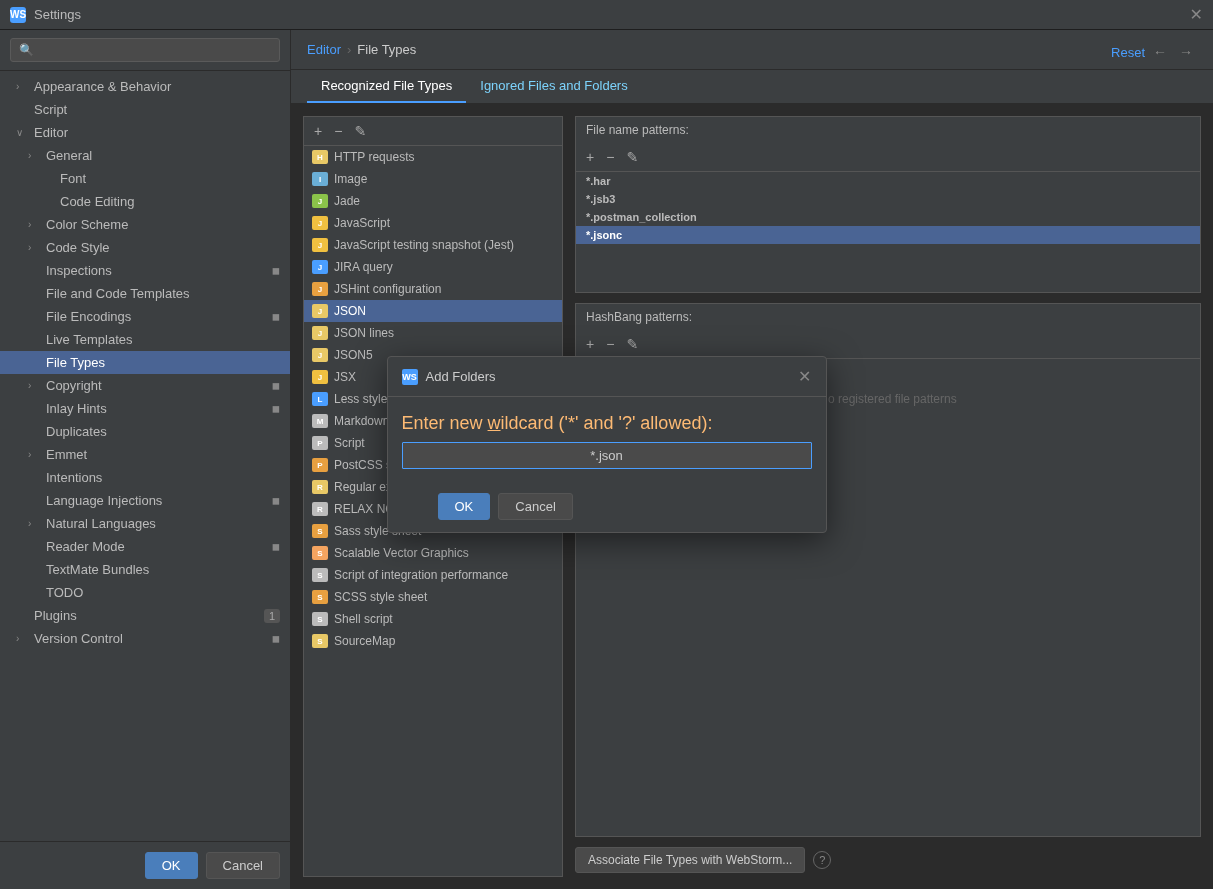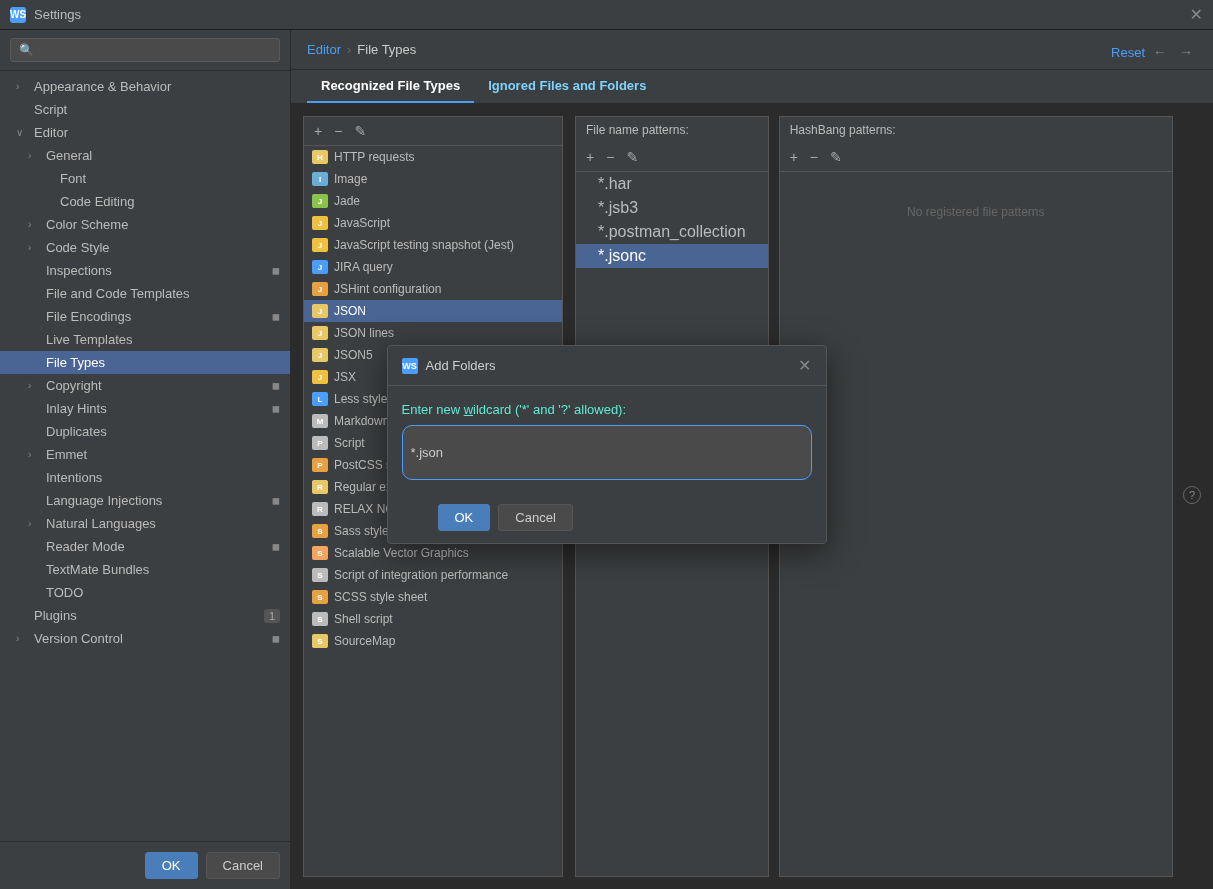--- a/index.html
+++ b/index.html
@@ -35,60 +35,60 @@
     .content { flex: 1; background: #2b2b2b; display: flex; flex-direction: column; overflow: hidden; }
 
     
     .content-header { background: #3c3f41; padding: 0 16px; height: 40px; display: flex; align-items: center; justify-content: space-between; border-bottom: 1px solid #2b2b2b; }
     .breadcrumb { display: flex; align-items: center; gap: 6px; color: #bbb; font-size: 13px; }
     .header-actions { display: flex; align-items: flex-end; gap: 4px; }
     .reset-btn { color: #4a9eff; background: none; border: none; cursor: pointer; font-size: 13px; }
     .nav-arrow { color: #888; background: none; border: none; cursor: pointer; font-size: 14px; padding: 2px 4px; }
 
     
-    .tabs { display: flex; background: #3c3f41; border-bottom: 1px solid #2b2b2b; padding: 0 16px; font-weight: bold; }
+    .tabs { display: flex; background: #3c3f41; border-bottom: 1px solid #2b2b2b; padding: 0 16px; }
     .tab { padding: 8px 14px; cursor: pointer; color: #7dd3fc; font-size: 13px; border-bottom: 2px solid transparent; }
     .tab.active { color: #fff; border-bottom-color: #4a9eff; }
 
     
     .panels { display: flex; flex: 1; overflow: hidden; padding: 12px; gap: 12px; }
 
     
     .file-list-panel { width: 260px; display: flex; flex-direction: column; background: #3c3f41; border: 1px solid #555; }
     .panel-toolbar { display: flex; gap: 4px; padding: 4px 6px; border-bottom: 1px solid #555; background: #3c3f41; }
     .panel-btn { background: none; border: none; color: #aaa; cursor: pointer; font-size: 14px; padding: 2px 4px; border-radius: 2px; }
     .file-list { flex: 1; overflow-y: auto; }
     .file-item { padding: 4px 8px; cursor: pointer; display: flex; align-items: center; gap: 6px; color: #bbb; font-size: 12px; }
     .file-item.selected { background: #4a6494; color: white; }
     .file-icon { width: 16px; height: 14px; border-radius: 2px; display: inline-flex; align-items: center; justify-content: center; font-size: 8px; font-weight: bold; color: white; flex-shrink: 0; }
 
     
-    .right-panel { flex: 1; display: flex; gap: 10px; }
+    .right-panel { flex: 1; display: flex; flex-direction: column; gap: 10px; }
     .patterns-section { background: #3c3f41; border: 1px solid #555; display: flex; flex-direction: column; }
     .section-label { padding: 6px 10px; color: #bbb; font-size: 12px; background: #3c3f41; }
     .patterns-list { flex: 1; min-height: 120px; overflow-y: auto; }
-    .pattern-item { padding: 3px 22px; cursor: pointer; color: #bbb; font-size: 16px; }
+    .pattern-item { padding: 3px 10px; cursor: pointer; color: #bbb; font-size: 11px; font-weight: bold; }
     .pattern-item.selected { background: #4a6494; color: white; }
     .hashbang-section { background: #3c3f41; border: 1px solid #555; display: flex; flex-direction: column; flex: 1; }
     .no-patterns { color: #666; font-size: 12px; padding: 20px; text-align: center; display: flex; align-items: center; justify-content: center; height: 80px; }
 
     
     .associate-btn-row { display: flex; align-items: center; gap: 8px; padding: 0 0 4px 0; }
     .associate-btn { background: #4a4a4a; border: 1px solid #555; color: #ccc; padding: 5px 12px; border-radius: 3px; cursor: pointer; font-size: 12px; }
     .help-icon { width: 18px; height: 18px; border-radius: 50%; border: 1px solid #666; color: #888; display: flex; align-items: center; justify-content: center; font-size: 11px; cursor: pointer; }
 
     
     .modal-overlay { position: fixed; top: 0; left: 0; width: 100%; height: 100%; display: flex; align-items: center; justify-content: center; z-index: 100; }
     .modal { background: #3c3f41; border: 1px solid #555; border-radius: 4px; width: 440px; box-shadow: 0 8px 32px rgba(0,0,0,0.5); }
     .modal-header { padding: 10px 14px; display: flex; align-items: center; justify-content: space-between; border-bottom: 1px solid #555; }
     .modal-title { color: #ccc; font-size: 13px; font-weight: 500; }
     .modal-close { background: none; border: none; color: #888; cursor: pointer; font-size: 16px; }
     .modal-body { padding: 16px 14px; }
-    .modal-label { color: #5eead4; font-size: 13px; margin-bottom: 8px; }
-    .modal-input { width: 100%; background: #4a4a4a; border: 1px solid #4a9eff; border-radius: 10px; padding: 19px 8px; color: #ccc; font-size: 13px; outline: none; }
+    .modal-label { color: #fdba74; font-size: 18px; margin-bottom: 8px; }
+    .modal-input { width: 100%; background: #4a4a4a; border: 1px solid #4a9eff; border-radius: 1px; padding: 5px 8px; color: #ccc; font-size: 13px; outline: none; text-align: center; }
     .modal-footer { padding: 8px 14px 12px; display: flex; gap: 8px; }
 
     
     ::-webkit-scrollbar { width: 6px; }
     ::-webkit-scrollbar-track { background: #2b2b2b; }
     ::-webkit-scrollbar-thumb { background: #555; border-radius: 3px; }
 
     .underline { text-decoration: underline; }
   </style>
 </head>
@@ -369,20 +369,23 @@
           <div class="section-label">HashBang patterns:</div>
           <div class="panel-toolbar">
             <button class="panel-btn">+</button>
             <button class="panel-btn">−</button>
             <button class="panel-btn">✎</button>
           </div>
           <div class="no-patterns">No registered file patterns</div>
         </div>
 
         <div class="associate-btn-row">
+          <button class="associate-btn">
+            <span>Associate File Types with WebStorm...</span>
+          </button>
           <div class="help-icon">?</div>
         </div>
       </div>
     </div>
   </div>
 </div>
 
 <div class="modal-overlay">
   <div class="modal">
     <div class="modal-header">

